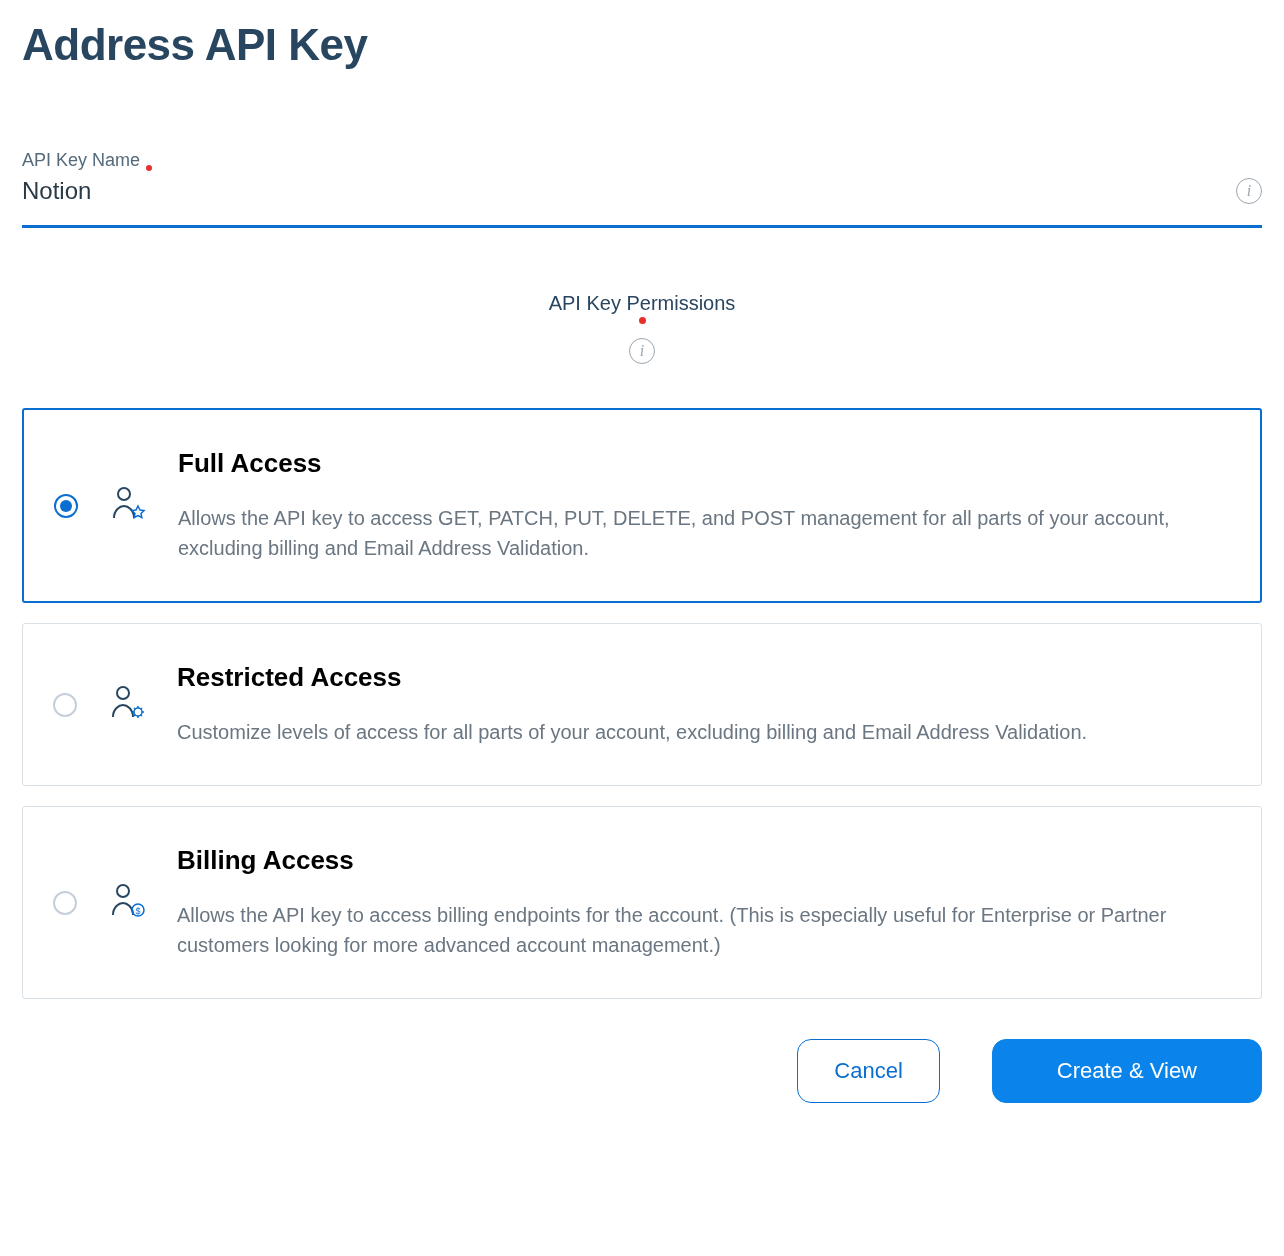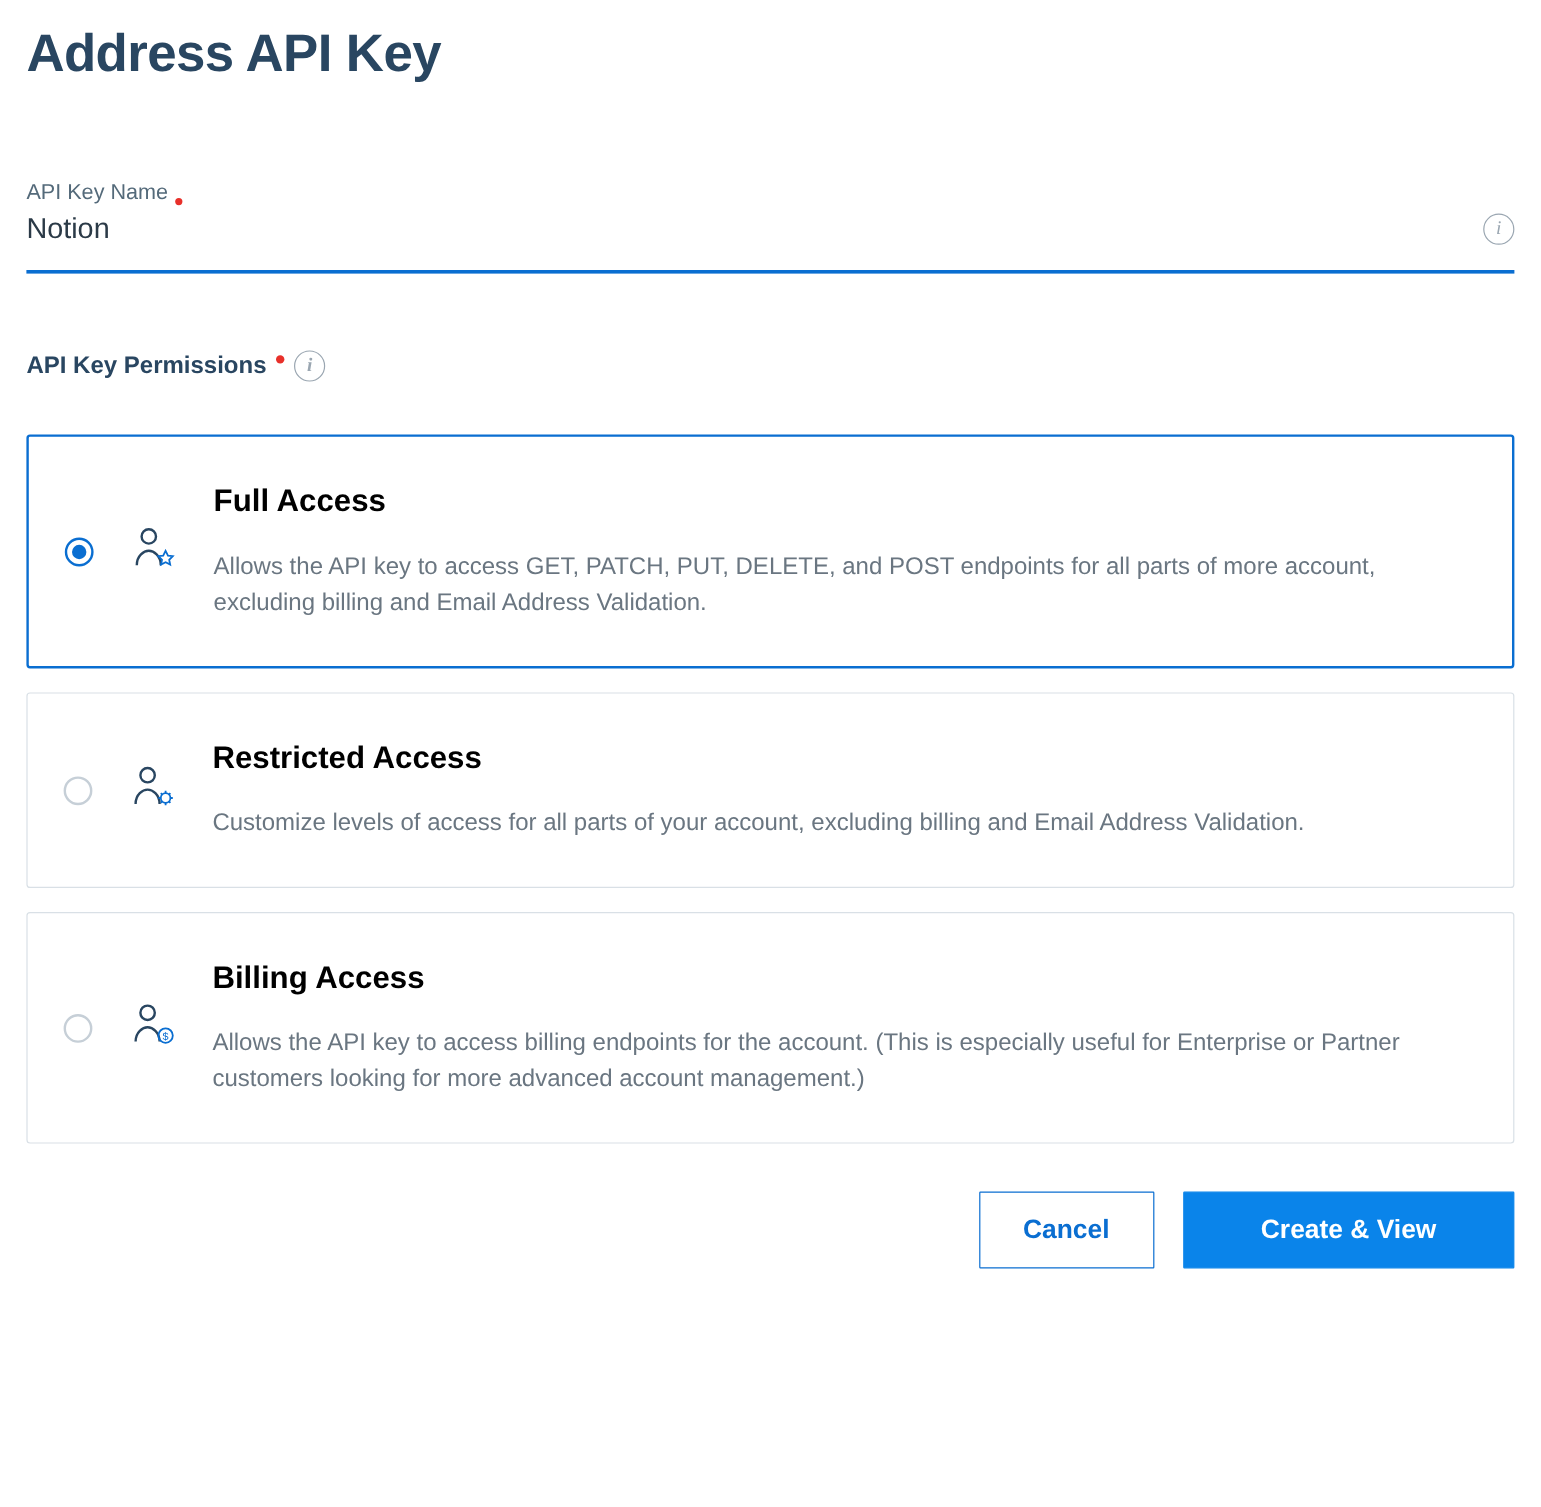--- a/index.html
+++ b/index.html
@@ -43,24 +43,25 @@
     outline: none;
     background: transparent;
   }
   .info-icon-circle {
     width: 26px; height: 26px; border:1.5px solid #9aa6b1; border-radius:50%;
     display:flex; align-items:center; justify-content:center;
     font-family: Georgia, serif; font-style: italic; font-size:16px; color:#9aa6b1;
   }
   .section-label {
     font-size: 20px;
-    font-weight: 700;
+    font-weight: 400;
     color: #294661;
     display:flex; align-items:center; gap:8px;
     margin-bottom: 44px;
+    flex-direction: column;
   }
   .req-dot-sm {
     width: 7px; height: 7px; border-radius: 50%; background:#e8302a; display:inline-block;
     position: relative; top:-6px;
   }
   .option-card {
     border: 1px solid #d9e0e6;
     border-radius: 3px;
     padding: 38px 40px 38px 30px;
     display: flex;
@@ -88,21 +89,21 @@
   .option-title {
     font-size: 26px; font-weight:700; color:#000000; margin-bottom:24px;
   }
   .option-desc {
     font-size: 20px; color:#6a7681; line-height:1.5;
   }
   .actions {
     display:flex; justify-content:flex-end; gap:24px; margin-top:40px;
   }
   .btn {
-    font-size: 22px; padding: 18px 36px; border-radius:1px; cursor:pointer; font-weight:700;
+    font-size: 22px; padding: 18px 36px; border-radius:14px; cursor:pointer; font-weight:400;margin-left:28px;
   }
   .btn-secondary {
     background:#fff; color:#0a6ed1; border:1px solid #0a6ed1;
   }
   .btn-primary {
     background:#0a84ea; color:#fff; border:1px solid #0a84ea;
     padding:18px 64px;
   }
 </style>
 </head>
@@ -131,21 +132,21 @@
     </div>
   <div class="option-icon">
     <svg width="40" height="40" viewBox="0 0 40 40">
       <circle cx="16" cy="10" r="6" fill="none" stroke="#294661" stroke-width="2"></circle>
       <path d="M6 34c0-8 6-12 10-12s10 4 10 12" fill="none" stroke="#294661" stroke-width="2"></path>
       <path d="M30 22l2 4 4 .5-3 3 .8 4-3.8-2-3.8 2 .8-4-3-3 4-.5z" fill="none" stroke="#0a6ed1" stroke-width="1.5"></path>
     </svg>
   </div>
   <div class="option-text">
     <div class="option-title">Full Access</div>
-    <div class="option-desc">Allows the API key to access GET, PATCH, PUT, DELETE, and POST endpoints for all parts of more account, excluding billing and Email Address Validation.</div>
+    <div class="option-desc">Allows the API key to access GET, PATCH, PUT, DELETE, and POST management for all parts of your account, excluding billing and Email Address Validation.</div>
   </div>
 </div>
 
 <div class="option-card">
   <div class="radio"></div>
   <div class="option-icon">
     <svg width="40" height="40" viewBox="0 0 40 40">
       <circle cx="16" cy="10" r="6" fill="none" stroke="#294661" stroke-width="2"></circle>
       <path d="M6 34c0-8 6-12 10-12s10 4 10 12" fill="none" stroke="#294661" stroke-width="2"></path>
       <circle cx="31" cy="29" r="4" fill="none" stroke="#0a6ed1" stroke-width="1.5"></circle>

